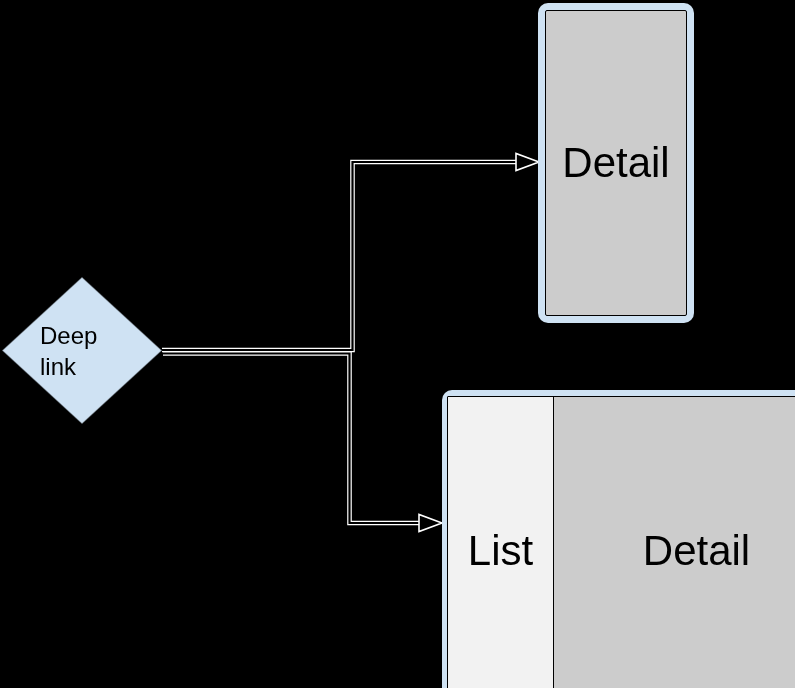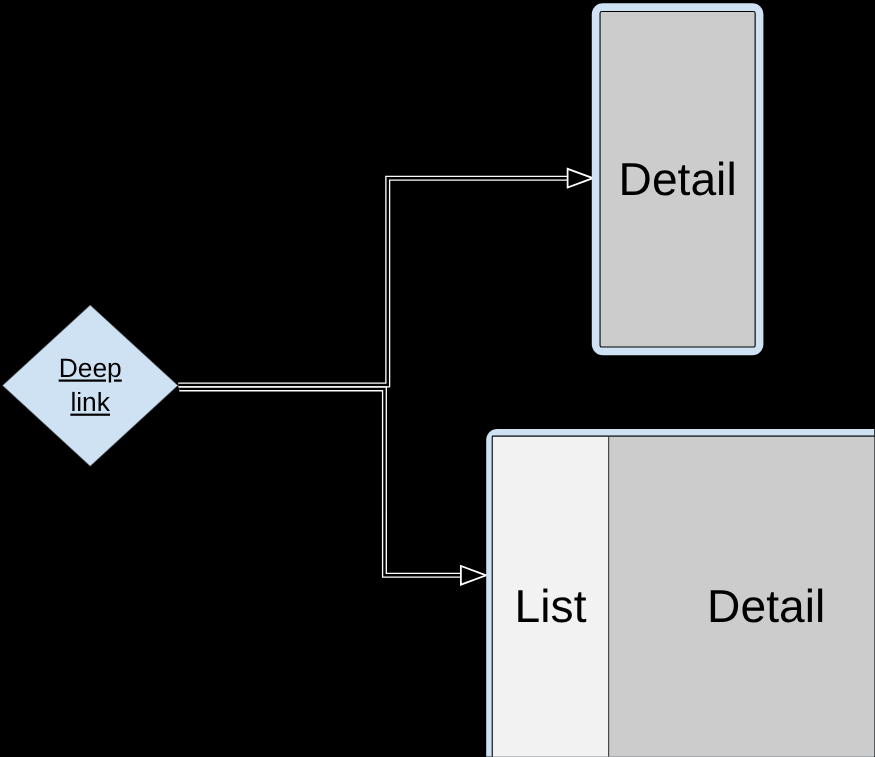--- a/index.html
+++ b/index.html
@@ -45,25 +45,23 @@
     stroke: rgba(0,0,0,0.45);
     stroke-width: 1.2;
   }
 
   
   .diamond-label {
     position: absolute;
     left: 40px;
     top: 320px;
     width: 84px;
-    text-align: center;
     font-size: 24px;
     line-height: 31px;
     color: var(--text, #000);
-    text-decoration: underline;
   }
 
   
   .phone {
     position: absolute;
     left: 538px;
     top: 3px;
     width: 156px;
     height: 320px;
     background: var(--frame-blue, #cfe2f3);

